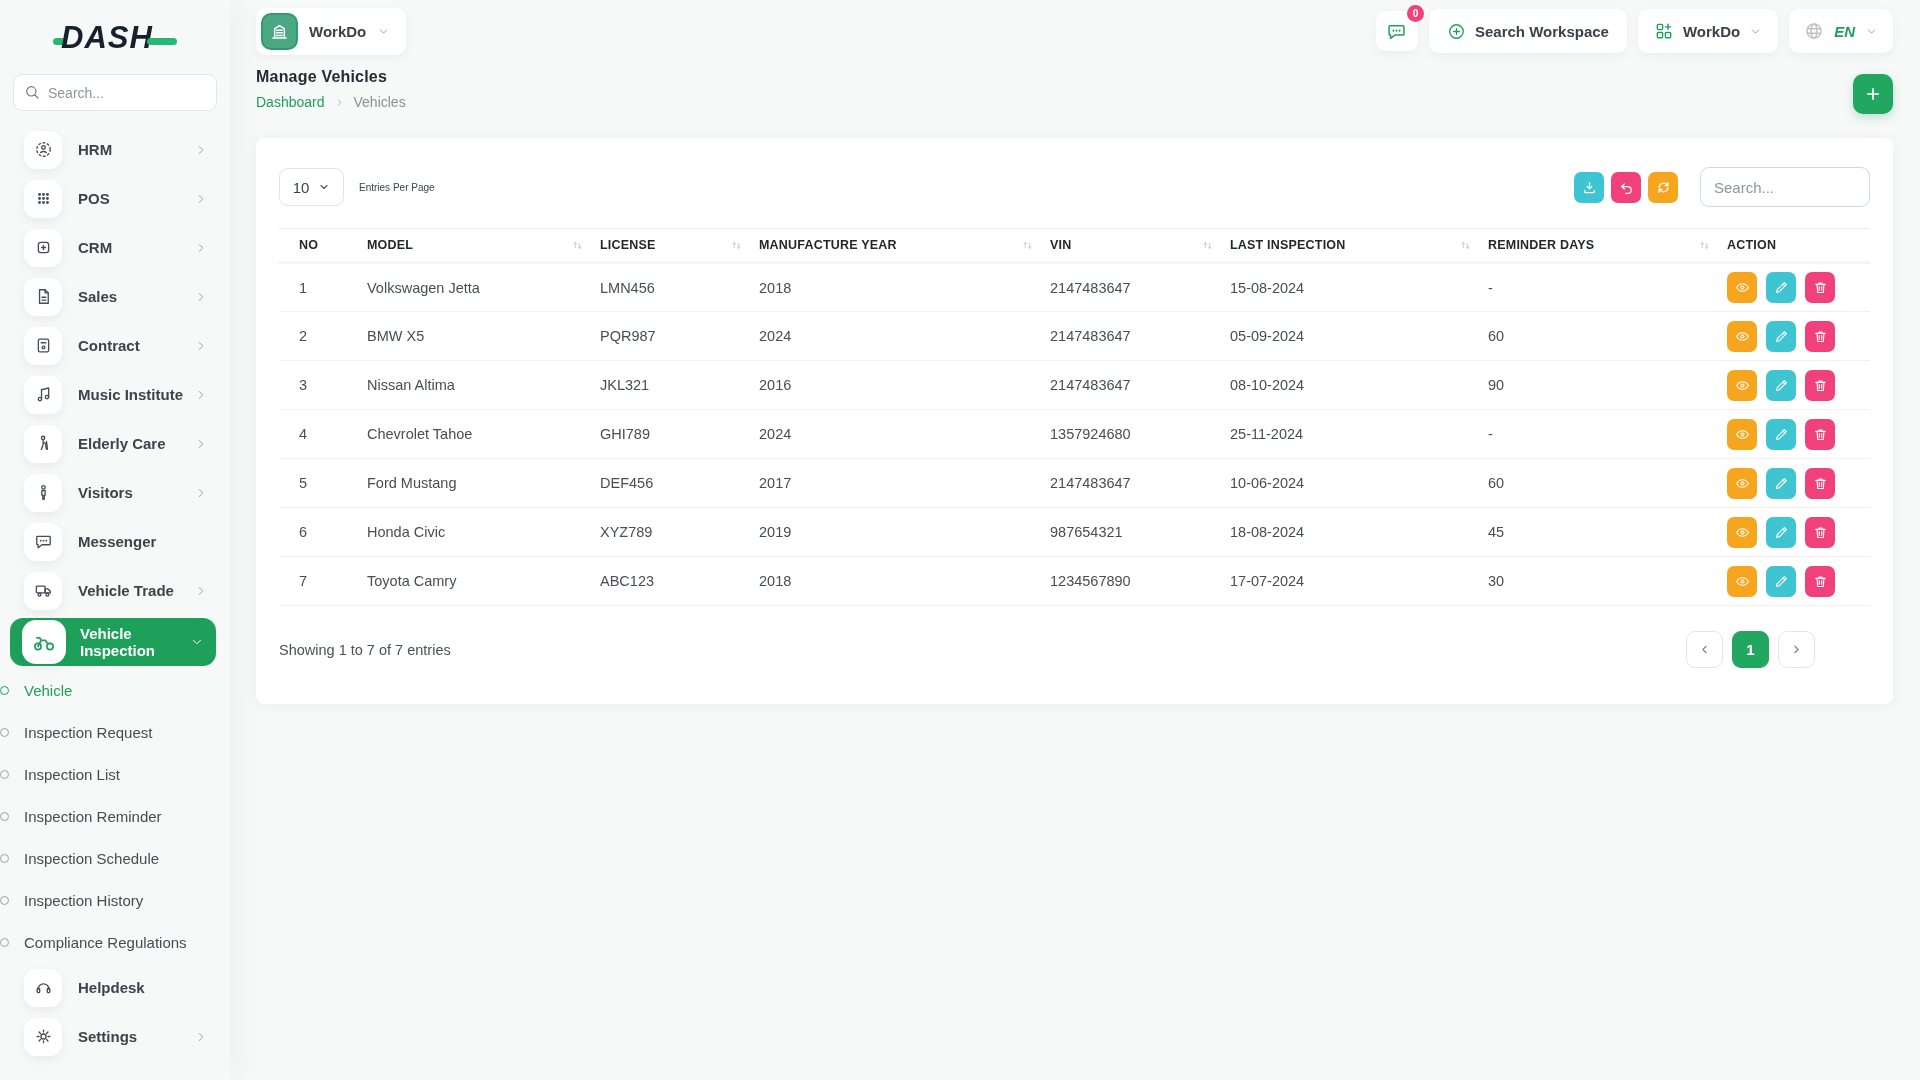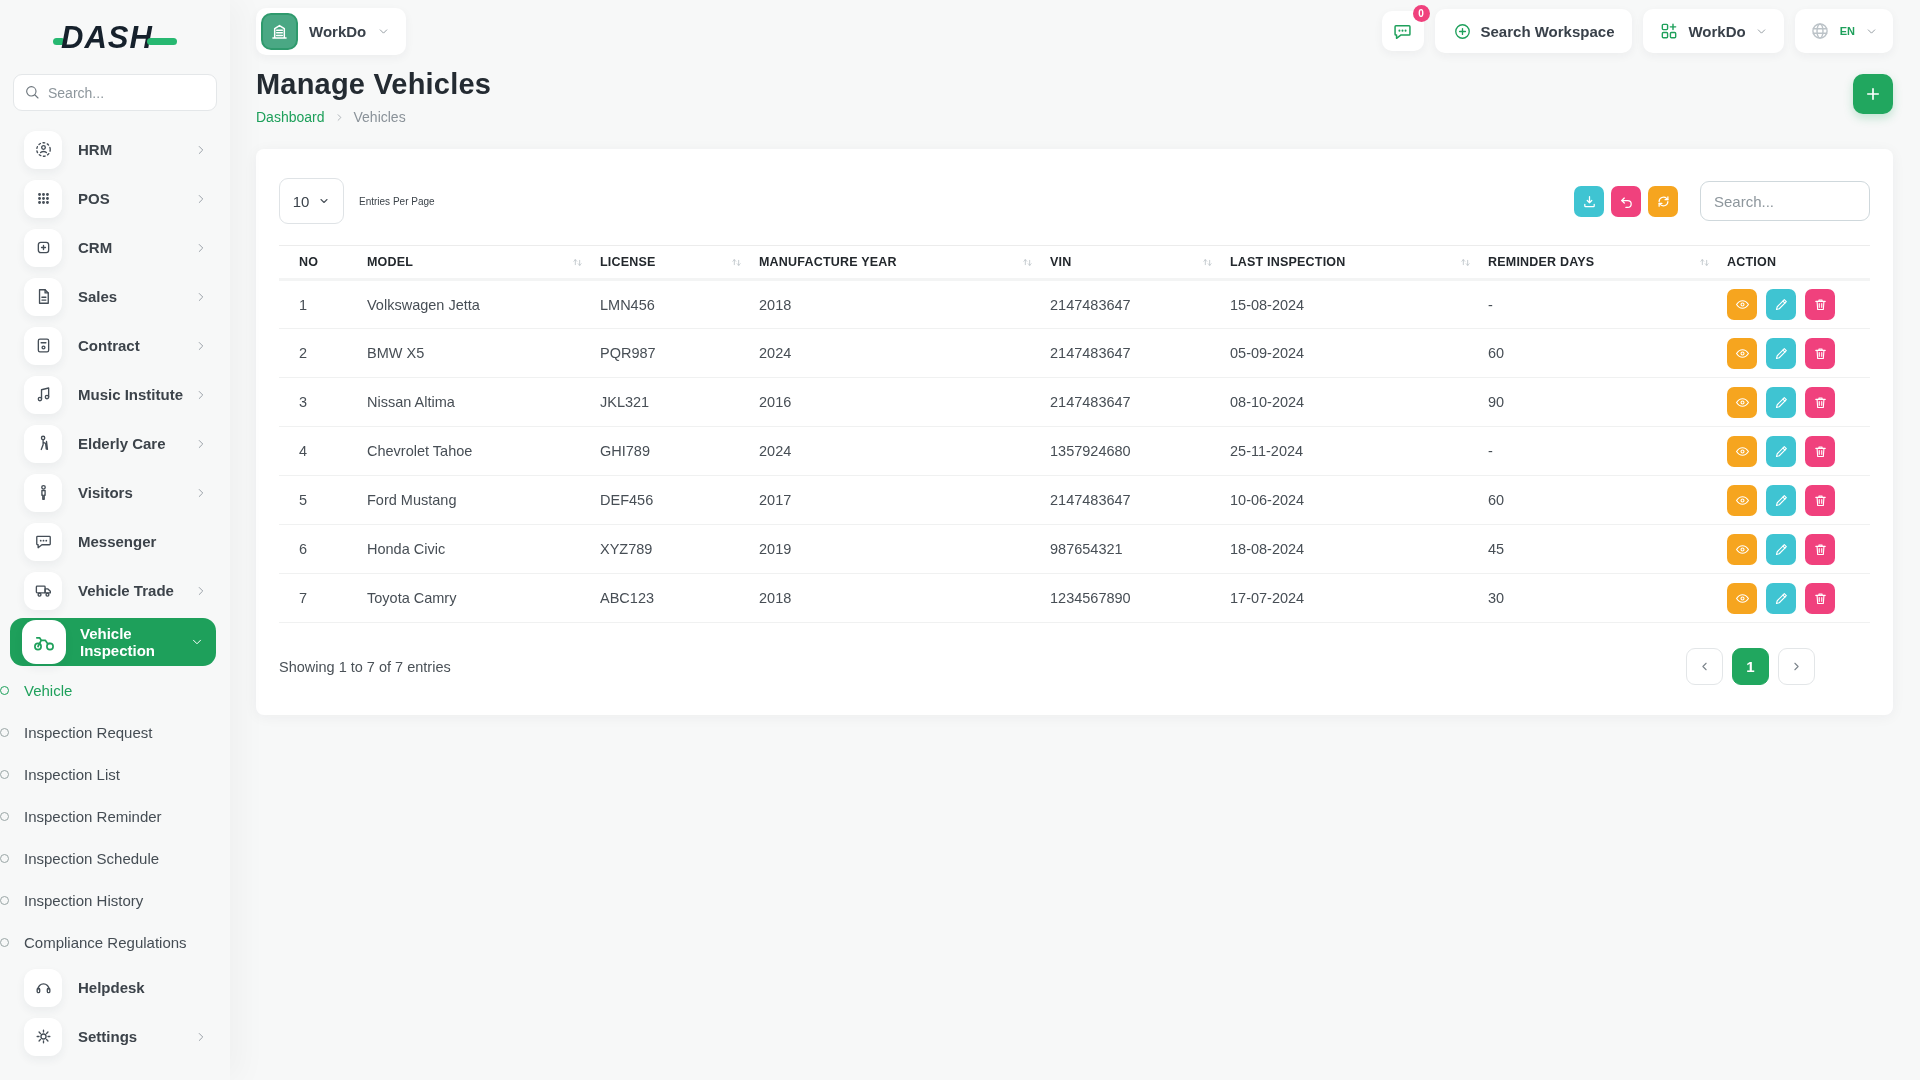--- a/index.html
+++ b/index.html
@@ -76,43 +76,43 @@
     position:absolute; top:-6px; right:-6px; min-width:17px; height:17px; border-radius:9px;
     background:#f0417d; color:#fff; font-size:10px; font-weight:700;
     display:flex; align-items:center; justify-content:center; padding:0 4px;
   }
   .cw-pill { padding:0 18px; height:44px; gap:9px; color:#3b434b; }
   .cw-pill svg { width:19px; height:19px; color:#1ea05b; }
   .wd-pill { padding:0 16px; height:44px; gap:9px; }
   .wd-pill .grid-ic { width:20px; height:20px; color:#1ea05b; }
   .lang-pill { padding:0 15px; height:44px; gap:10px; }
   .lang-pill .globe { width:20px; height:20px; color:#bcc3c8; }
-  .lang-label { font-size:11px; font-weight:700; color:#1ea05b; }
+  .lang-label { font-size:15px; font-weight:700; color:#1ea05b;font-style:italic; }
 
   .page-head { display:flex; align-items:flex-start; margin-top:14px; }
-  .page-title { font-size:29px; font-weight:700; color:#242b32; letter-spacing:.2px; }
+  .page-title { font-size:16px; font-weight:700; color:#242b32; letter-spacing:.2px; }
   .breadcrumb { display:flex; align-items:center; gap:9px; margin-top:8px; font-size:14px; }
   .bc-link { color:#1ea05b; cursor:pointer; }
   .bc-sep { width:11px; height:11px; color:#9aa1a8; }
   .bc-current { color:#8a9299; }
   .add-btn {
     margin-left:auto; width:40px; height:40px; border-radius:10px; background:#21a75f; border:none;
     color:#fff; display:flex; align-items:center; justify-content:center; cursor:pointer; margin-top:6px;
     box-shadow:0 4px 10px rgba(33,167,95,.25);
   }
   .add-btn svg { width:18px; height:18px; stroke-width:2.2; }
 
   
   .card {
     margin-top:24px; background:#fff; border-radius:8px; min-height:566px;
     box-shadow:0 2px 14px rgba(35,46,60,.05); padding:29px 23px 26px 23px;
   }
   .toolbar { display:flex; align-items:center; }
   .entries-select {
-    width:65px; height:46px; border:1px solid #dfe3e6; border-radius:9px; background:#fff;
+    width:65px; height:38px; border:1px solid #dfe3e6; border-radius:9px; background:#fff;
     display:flex; align-items:center; justify-content:center; gap:9px; cursor:pointer;
   }
   .entries-select .val { font-size:15px; color:#3b434b; }
   .entries-select svg { width:12px; height:12px; color:#4a525a; stroke-width:2.2; }
   .entries-label { margin-left:15px; font-size:10px; color:#3c434a; }
   .toolbar-right { margin-left:auto; display:flex; align-items:center; gap:7px; }
   .tbtn {
     width:30px; height:31px; border:none; border-radius:7px; color:#fff; cursor:pointer;
     display:flex; align-items:center; justify-content:center;
   }

